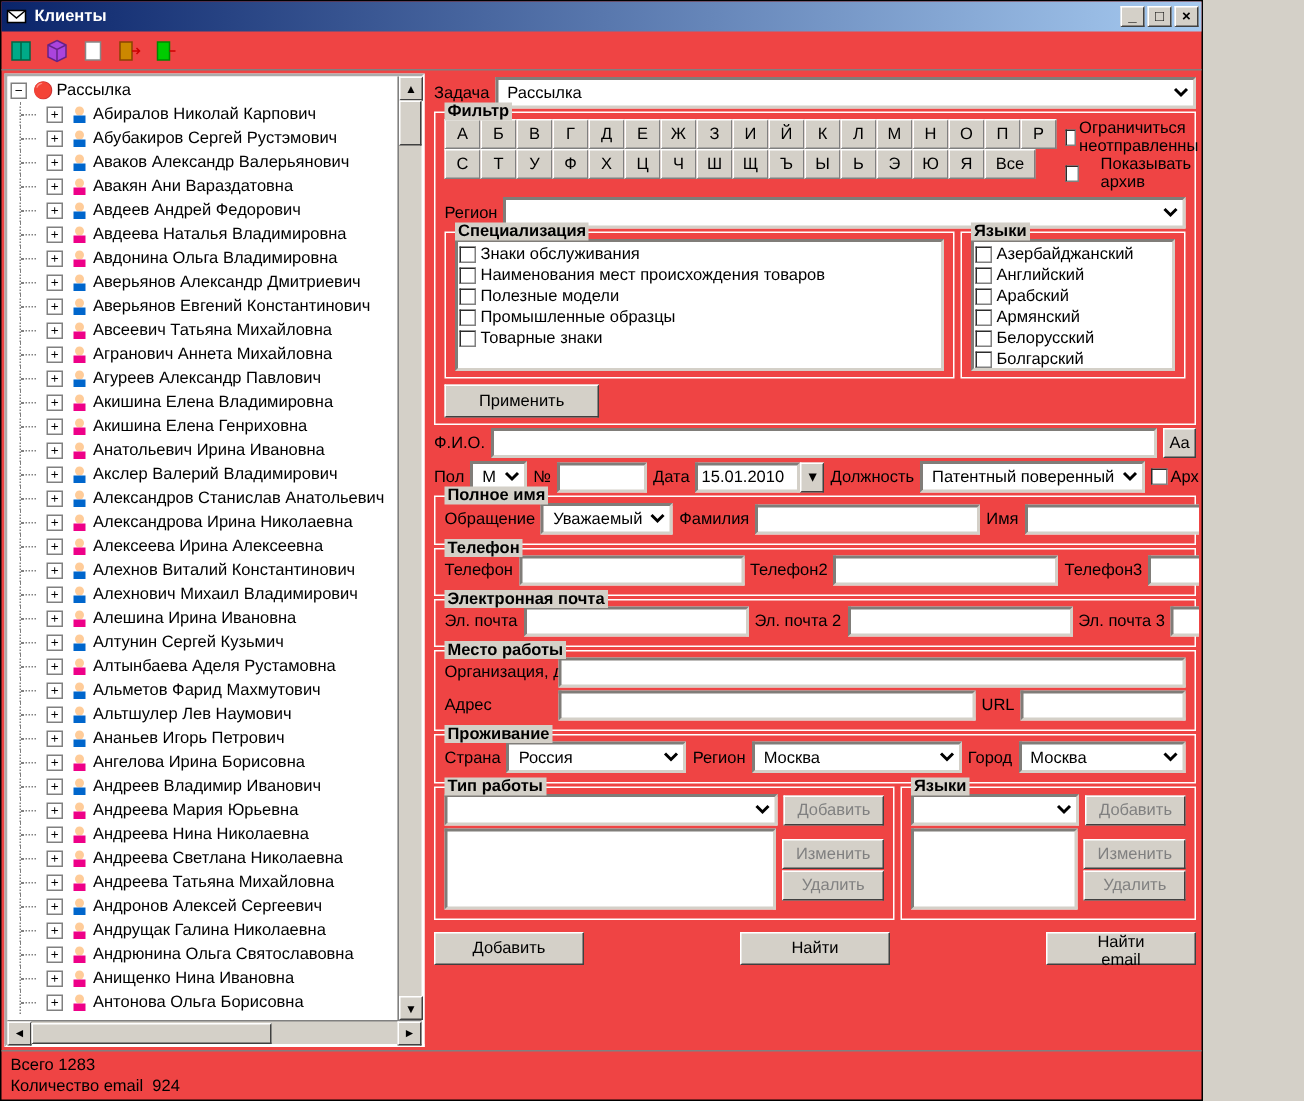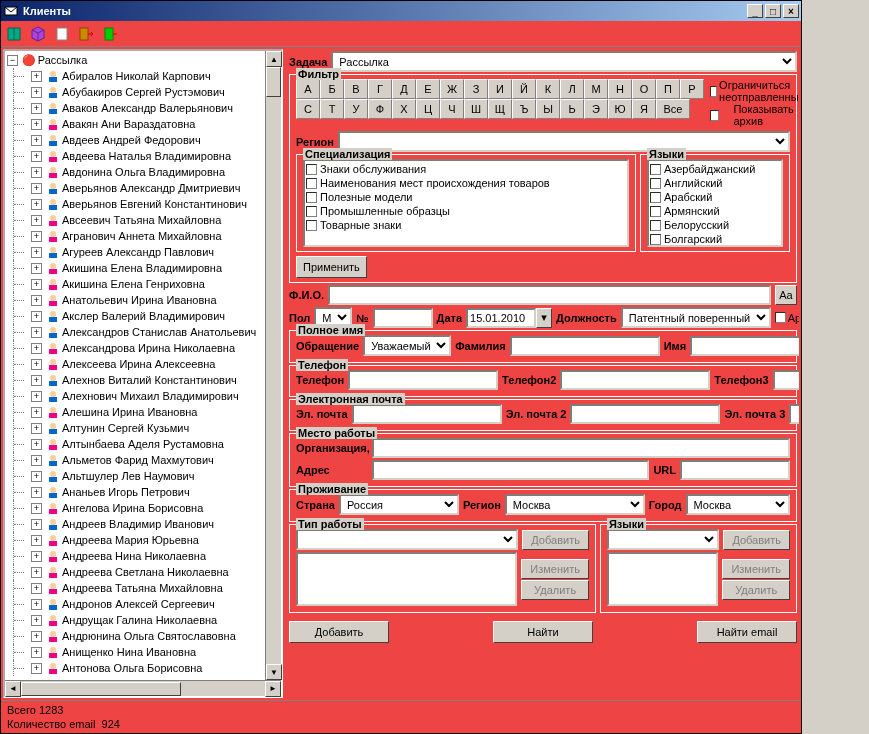--- a/index.html
+++ b/index.html
@@ -19,26 +19,26 @@
 .expander { width:11px;height:11px; border:1px solid #808080; display:flex;align-items:center;justify-content:center; font-size:9px; line-height:1; margin-right:2px; background:#fff;}
 .dotline { width:18px; height:16px; border-left:1px dotted #808080; margin-left:6px; display:flex;align-items:center;}
 .connector { width:10px;height:1px;border-top:1px dotted #808080;}
 .person-icon { width:14px;height:14px; margin:0 2px; display:flex;align-items:center;justify-content:center;}
 .tree-hscroll { height:16px; background:#d4d0c8; border-top:1px solid #808080; display:flex; align-items:center;}
 .sbtn { width:16px;height:16px; background:#d4d0c8; border:1px solid #fff; border-right-color:#404040;border-bottom-color:#404040; display:flex;align-items:center;justify-content:center; font-size:8px;}
 .tree-vscroll { position:absolute; right:0; top:0; bottom:16px; width:16px; background:#d4d0c8; border-left:1px solid #808080; display:flex; flex-direction:column;}
 .thumb { background:#d4d0c8; border:1px solid #fff; border-right-color:#404040;border-bottom-color:#404040;}
 .right { flex:1; margin:2px; overflow:auto; padding:2px;}
 .row { display:flex; align-items:center; margin-bottom:2px; gap:4px;}
-label.fld { white-space:nowrap;font-weight:bold; }
+label.fld { white-space:nowrap; }
 select.inp, input.inp { background:#fff; border:2px inset #d4d0c8; height:20px; padding:0 2px; font-size:11px;}
 select.inp { height:21px; }
 .fieldset { border:1px groove #fff; padding:4px 6px 4px 6px; margin-bottom:2px; position:relative;}
 .fieldset > .legend { position:absolute; top:-7px; left:6px; background:#d4d0c8; padding:0 2px; font-size:11px;font-weight:bold;}
-.btn { background:#d4d0c8; border:1px solid #fff; border-right-color:#404040; border-bottom-color:#404040; height:22px; padding:0 6px; font-size:11px;}
+.btn { background:#d4d0c8; border:1px solid #fff; border-right-color:#404040; border-bottom-color:#404040; height:22px; padding:0 22px; font-size:11px;}
 .btn.sm { height:20px; padding:0 8px; font-size:11px;}
 .btn.disabled { color:#808080; }
 .alpha { display:flex; }
 .alpha .cell { width:24px; height:20px; border:1px solid #fff; border-right-color:#808080; border-bottom-color:#808080; display:flex;align-items:center;justify-content:center; background:#d4d0c8; font-size:11px;}
 .listbox { background:#fff; border:2px inset #d4d0c8; overflow-y:scroll; padding:1px;}
 .listbox .opt { display:flex; align-items:center; height:14px; gap:3px; white-space:nowrap;}
 .chk { width:11px;height:11px; border:1px inset #808080; background:#fff;}
 .statusbar { border-top:1px solid #808080; padding:2px 6px; font-size:11px; line-height:14px;}
 .aa-btn { width:22px;height:20px; border:1px solid #fff; border-right-color:#404040;border-bottom-color:#404040; background:#d4d0c8; display:flex;align-items:center;justify-content:center; font-size:11px;}
 .memo { flex:1; background:#fff; border:2px inset #d4d0c8; height:54px;}

